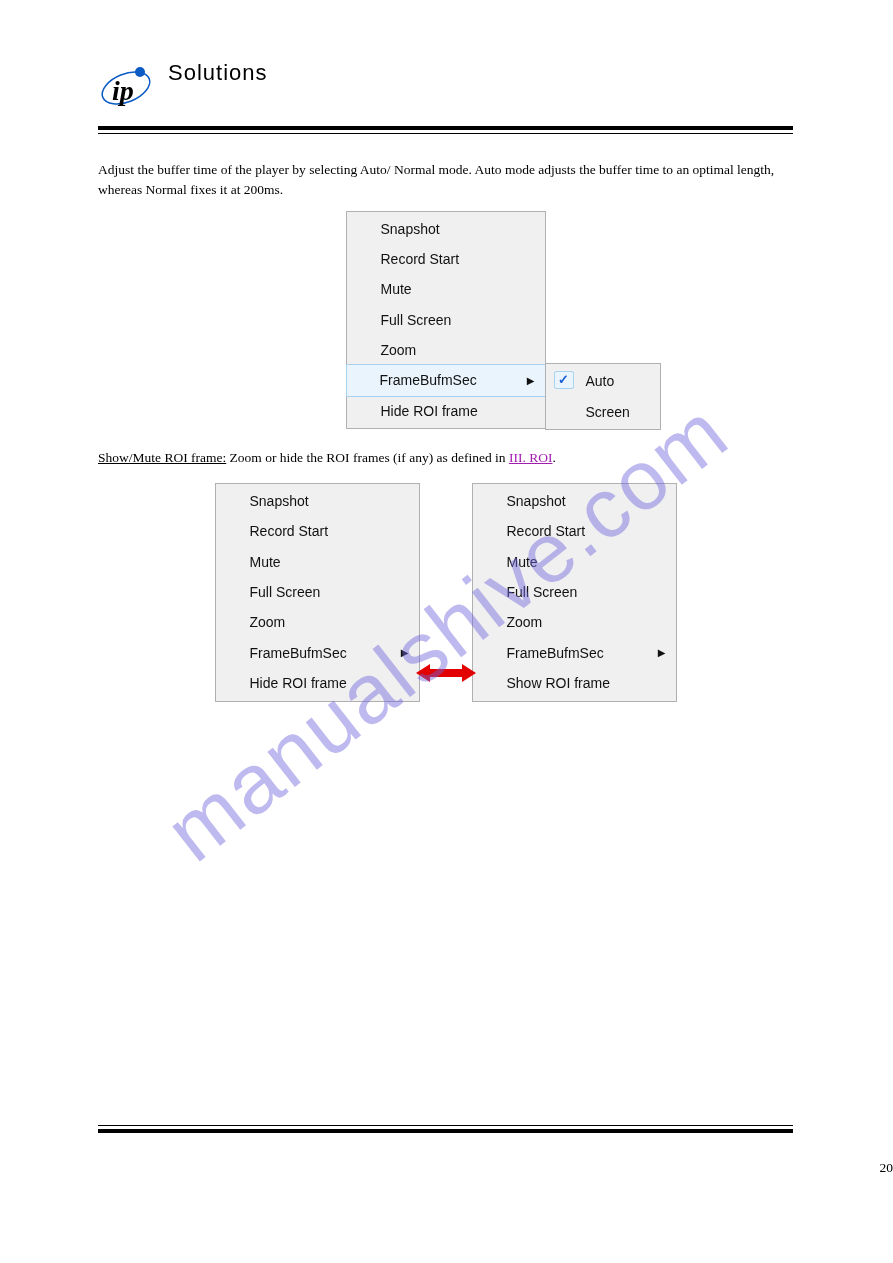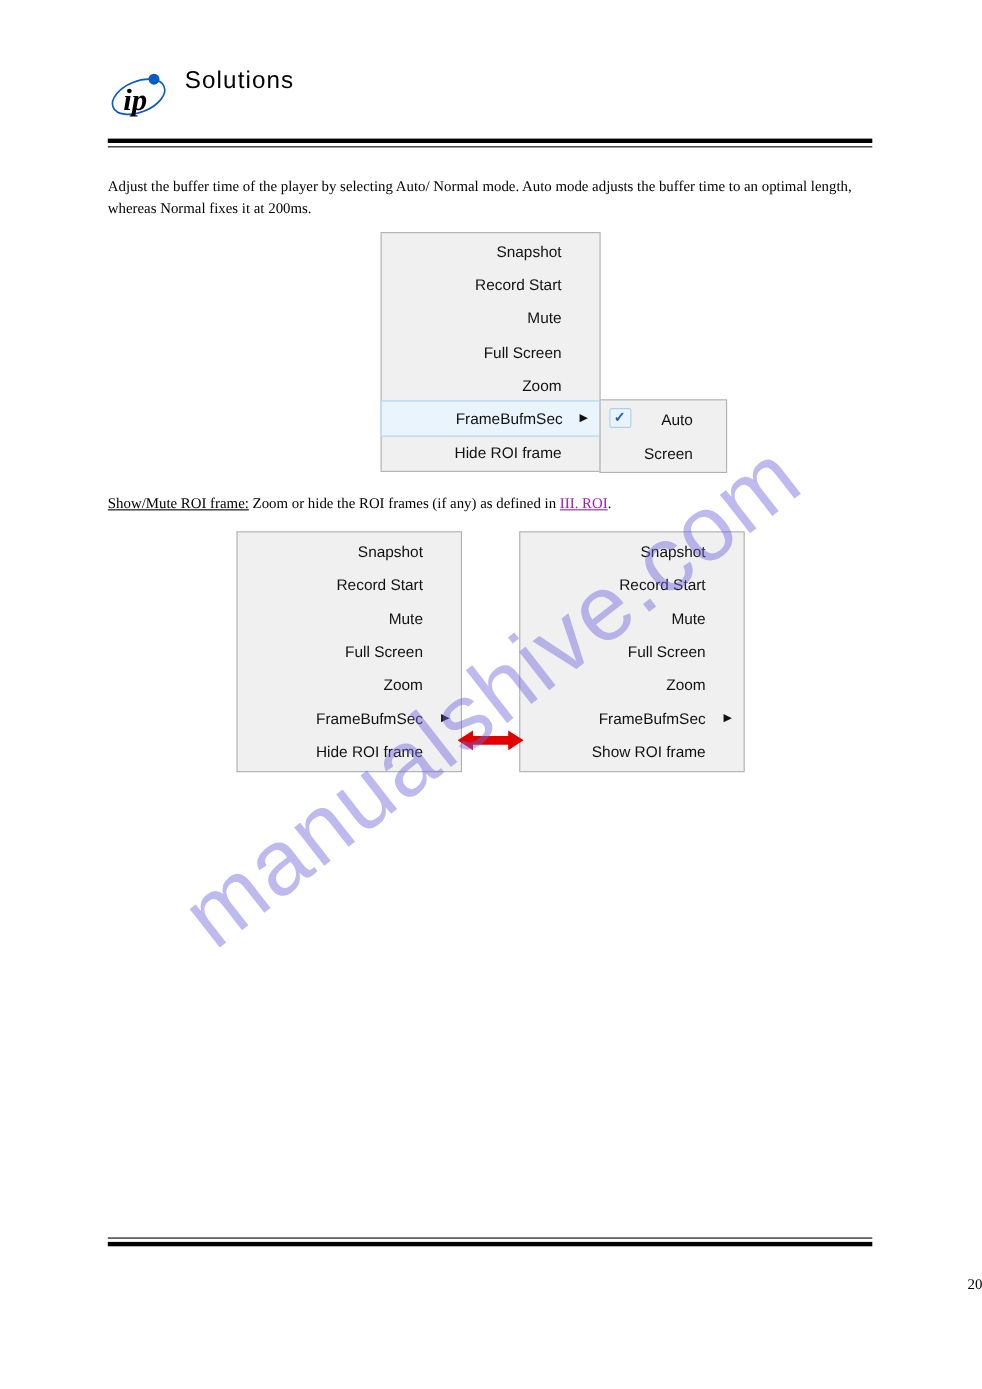--- a/index.html
+++ b/index.html
@@ -81,21 +81,20 @@
     font-size: 14px;
     color: #111;
     padding: 2px 0;
     position: relative;
   }
   .menu-item {
     padding: 4px 34px 4px 34px;
     white-space: nowrap;
     position: relative;
     line-height: 1.6;
-    text-align: right;
   }
   .menu-item.hover {
     border: 1px solid #a8d3f0;
     background: #eaf4fc;
     margin: -1px;
     padding: 4px 33px 4px 33px;
   }
   .submenu-arrow {
     position: absolute;
     right: 10px;

